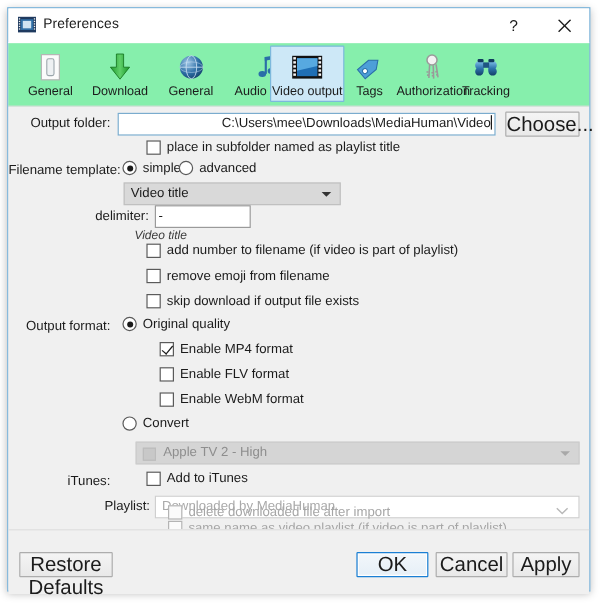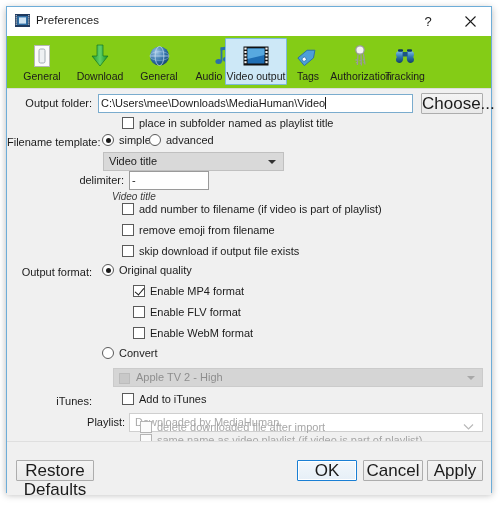--- a/index.html
+++ b/index.html
@@ -64,21 +64,21 @@
     font-size: 13px;
   }
   #btn-help { right: 42px; }
   #btn-close { right: 0px; }
   #btn-close svg, #btn-help svg { display:block; }
 
   
   #toolbar {
     position: relative;
     height: 52px;
-    background: #84cc16;
+    background: #86efac;
     border-bottom: 1px solid #dcdcdc;
     padding-left: 28px;
   }
   .tool {
     position: absolute;
     top: 2px;
     height: 47px;
     display: flex;
     flex-direction: column;
     align-items: center;
@@ -465,21 +465,21 @@
           <rect x="15" y="4.2" width="5" height="2.6" rx="1" fill="#0f3a5d"></rect>
         </svg>
       </span>
       <span class="lbl">Tracking</span>
     </div>
   </div>
 
   <div id="content">
 
     <span class="rowlabel" style="left:0; top:8px; width:85px;">Output folder:</span>
-    <div class="ctl textinput" style="left:91px; top:5px; width:315px;">
+    <div class="ctl textinput" style="left:91px; top:5px; width:315px;text-align:right;">
       <span>C:\Users\mee\Downloads\MediaHuman\Video</span><span class="caret"></span>
     </div>
     <div class="ctl pushbtn" style="left:414px; top:4px; width:62px;">Choose...</div>
 
     <div class="cbrow" style="left:95px; top:28px;">
       <span class="cbox"></span>
       <span class="cblabel">place in subfolder named as playlist title</span>
     </div>
 
     <span class="rowlabel" style="left:0; top:47px; width:85px;">Filename template:</span>

